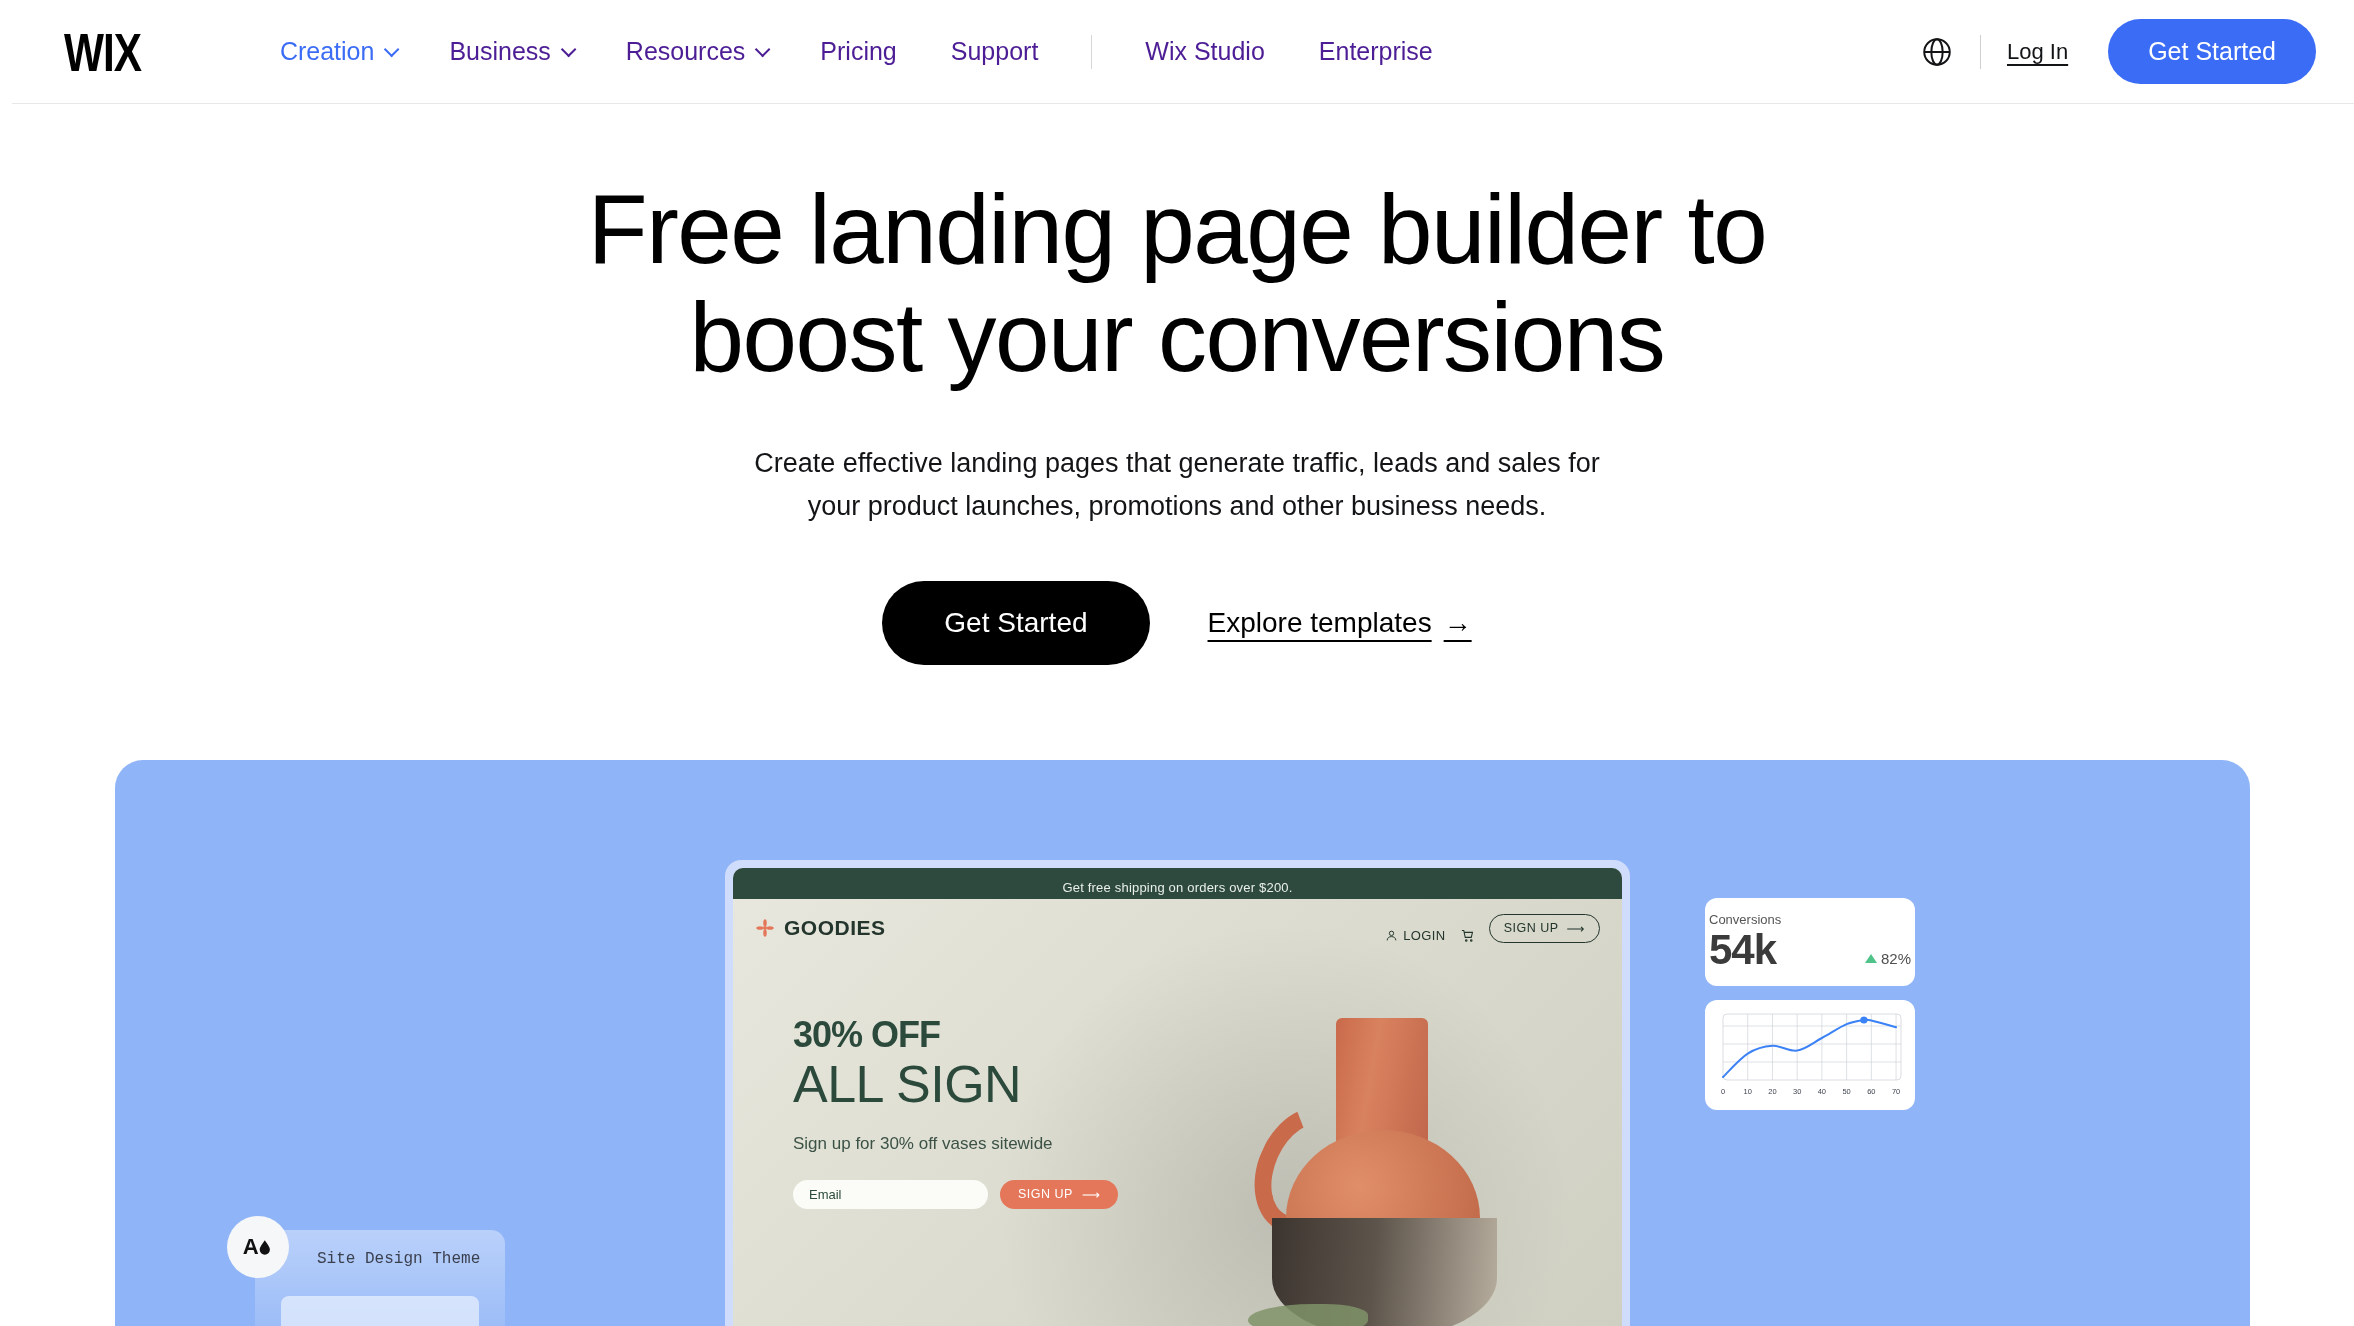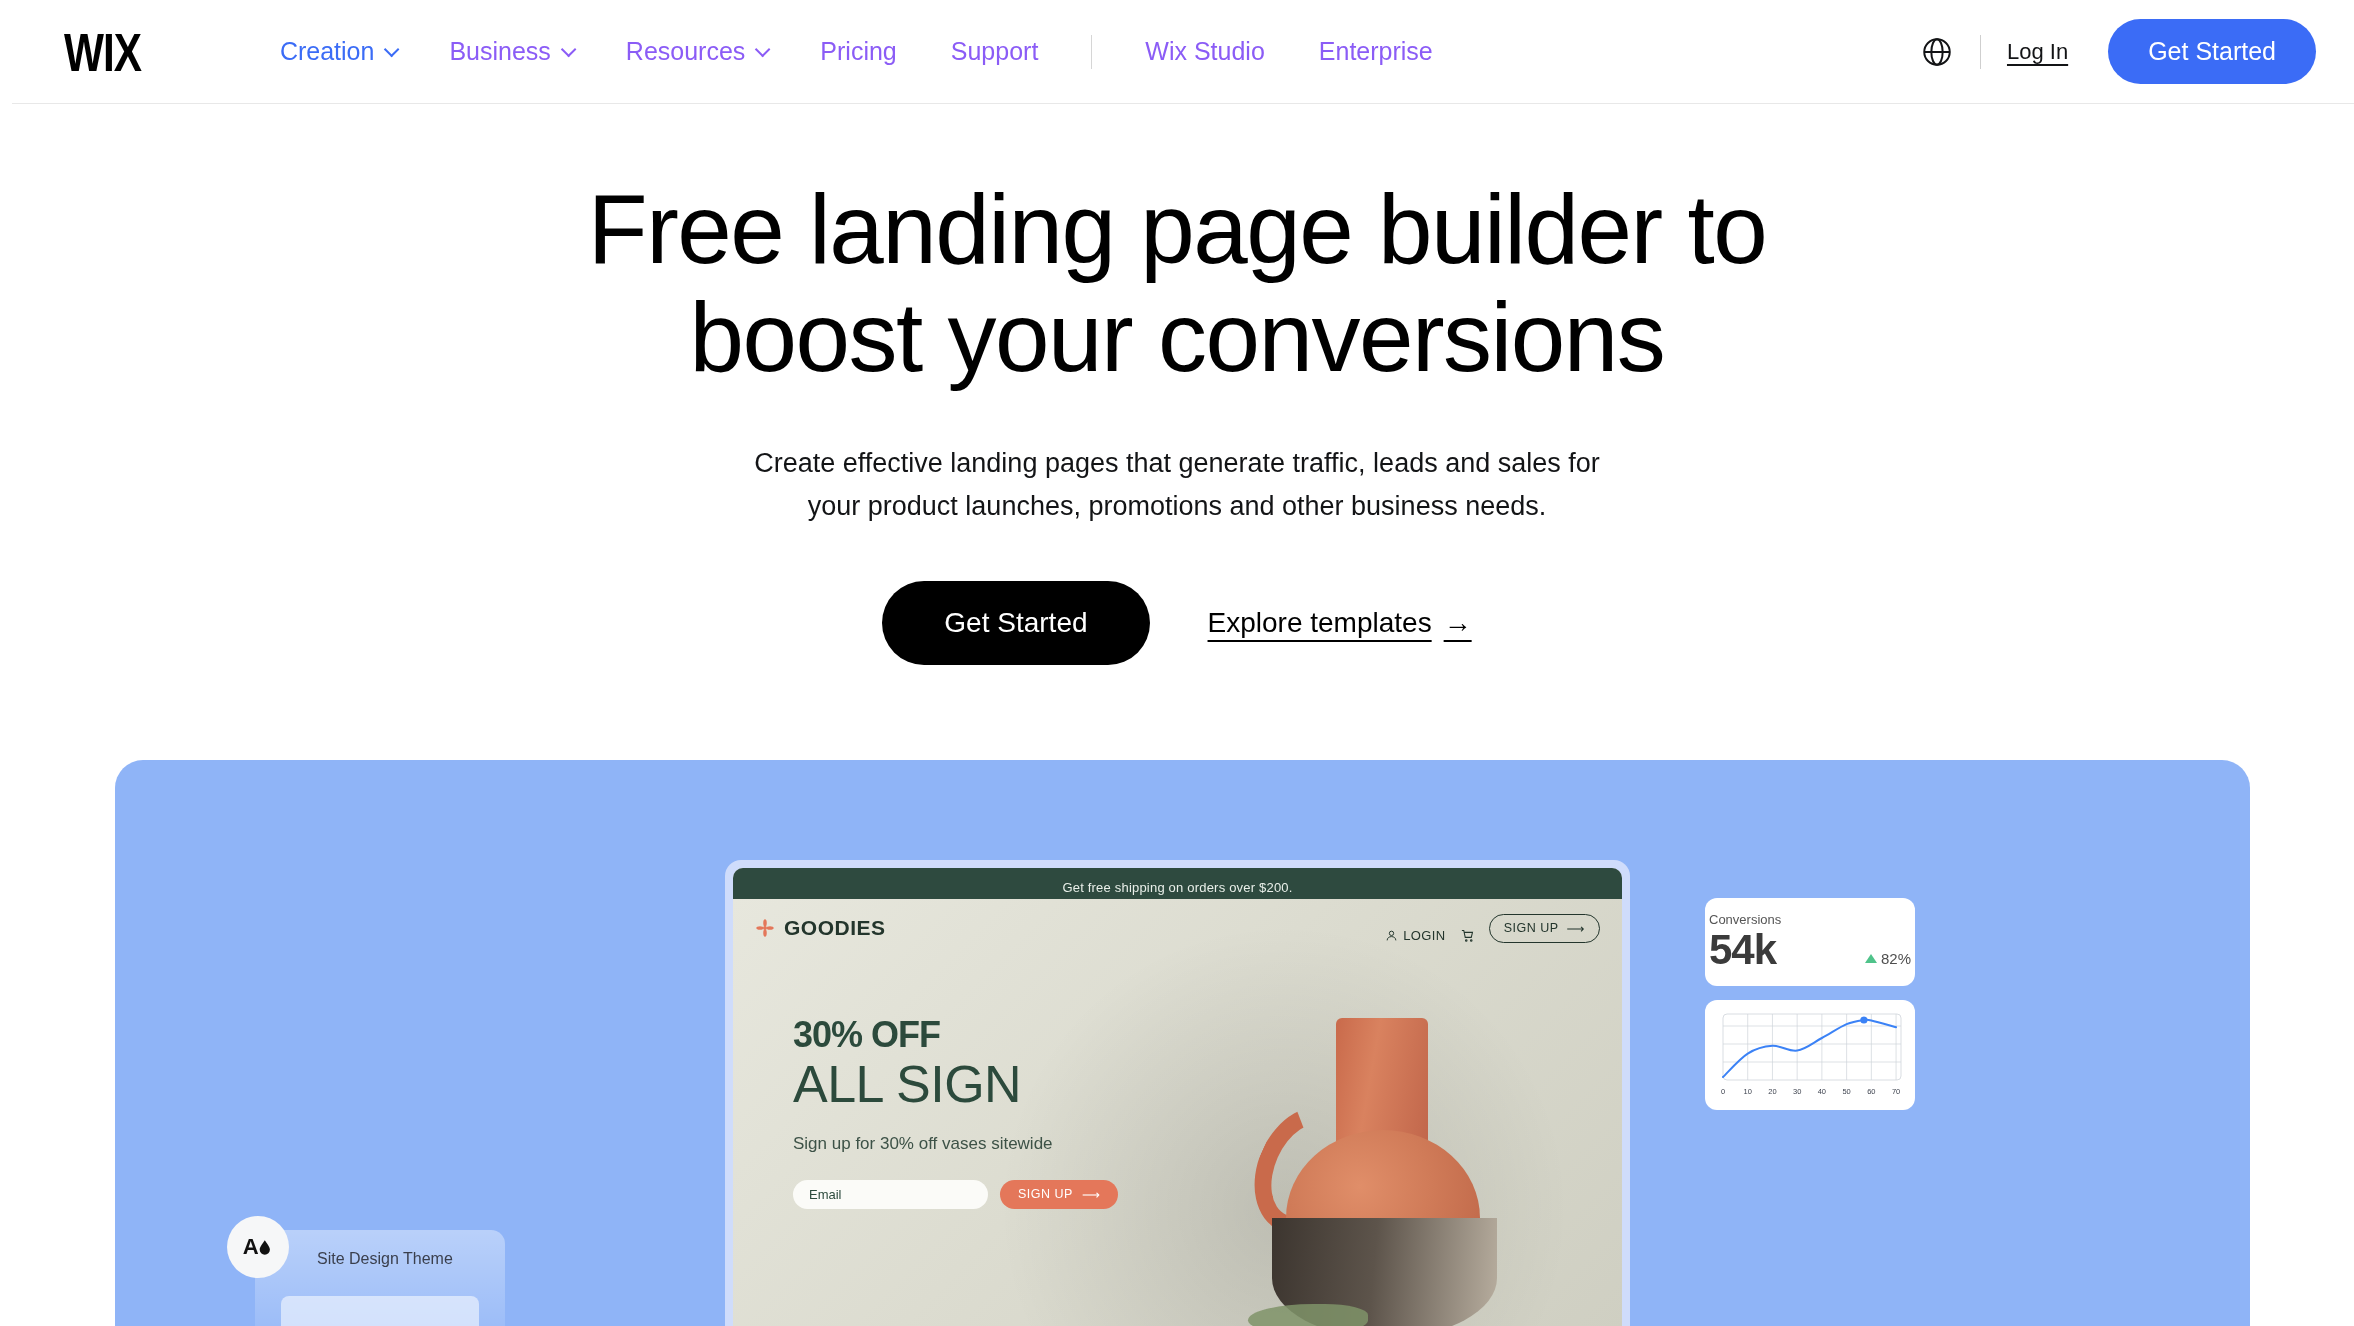--- a/index.html
+++ b/index.html
@@ -19,21 +19,21 @@
   }
   .logo {
     margin-left:52px; font-size:46px; font-weight:700; letter-spacing:-1px;
     color:#000; font-family:"Liberation Sans", sans-serif;
     transform:scaleY(1.18) scaleX(0.92); transform-origin:left center;
     line-height:1;
   }
   .nav { display:flex; align-items:center; margin-left:105px; }
   .nav-item {
     display:flex; align-items:center; gap:10px;
-    font-size:25px; color:#8b5cf6; padding:0 27px; cursor:pointer;
+    font-size:25px; color:#4c1d95; padding:0 27px; cursor:pointer;
     white-space:nowrap;
   }
   .nav-item.active { color:#3b6cf6; }
   .chev {
     width:11px; height:11px; border-right:2.2px solid currentColor;
     border-bottom:2.2px solid currentColor; transform:rotate(45deg) translateY(-3px);
   }
   .nav-divider { width:1px; height:34px; background:#d6d6d6; margin:0 26px; }
   .header-right {
     margin-left:auto; margin-right:50px;
@@ -174,21 +174,21 @@
     position:absolute; left:1590px; top:240px; width:210px; height:110px;
     background:#fff; border-radius:12px; padding:8px;
   }
 
   
   .theme-panel {
     position:absolute; left:140px; top:470px; width:250px; height:96px;
     background:linear-gradient(180deg, rgba(255,255,255,.38), rgba(255,255,255,.12));
     border-radius:14px 14px 0 0;
   }
-  .theme-head { display:flex; align-items:center; height:58px; padding-left:62px; }
+  .theme-head { display:flex; align-items:center; height:58px; padding-left:62px;font-family:Liberation Mono, monospace; }
   .theme-label { font-size:16px; color:#3a3f4d; }
   .theme-badge {
     position:absolute; left:-28px; top:-14px; width:62px; height:62px; border-radius:50%;
     background:#f6f7f8; display:flex; align-items:center; justify-content:center;
   }
   .theme-sub {
     position:absolute; left:26px; top:66px; width:198px; height:30px;
     background:rgba(255,255,255,.55); border-radius:8px 8px 0 0;
   }
 </style>

